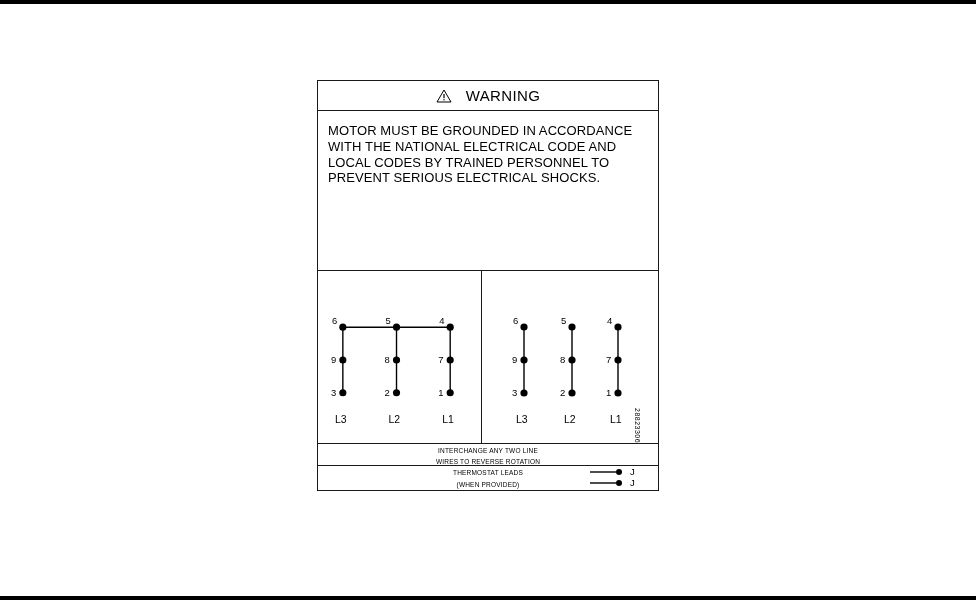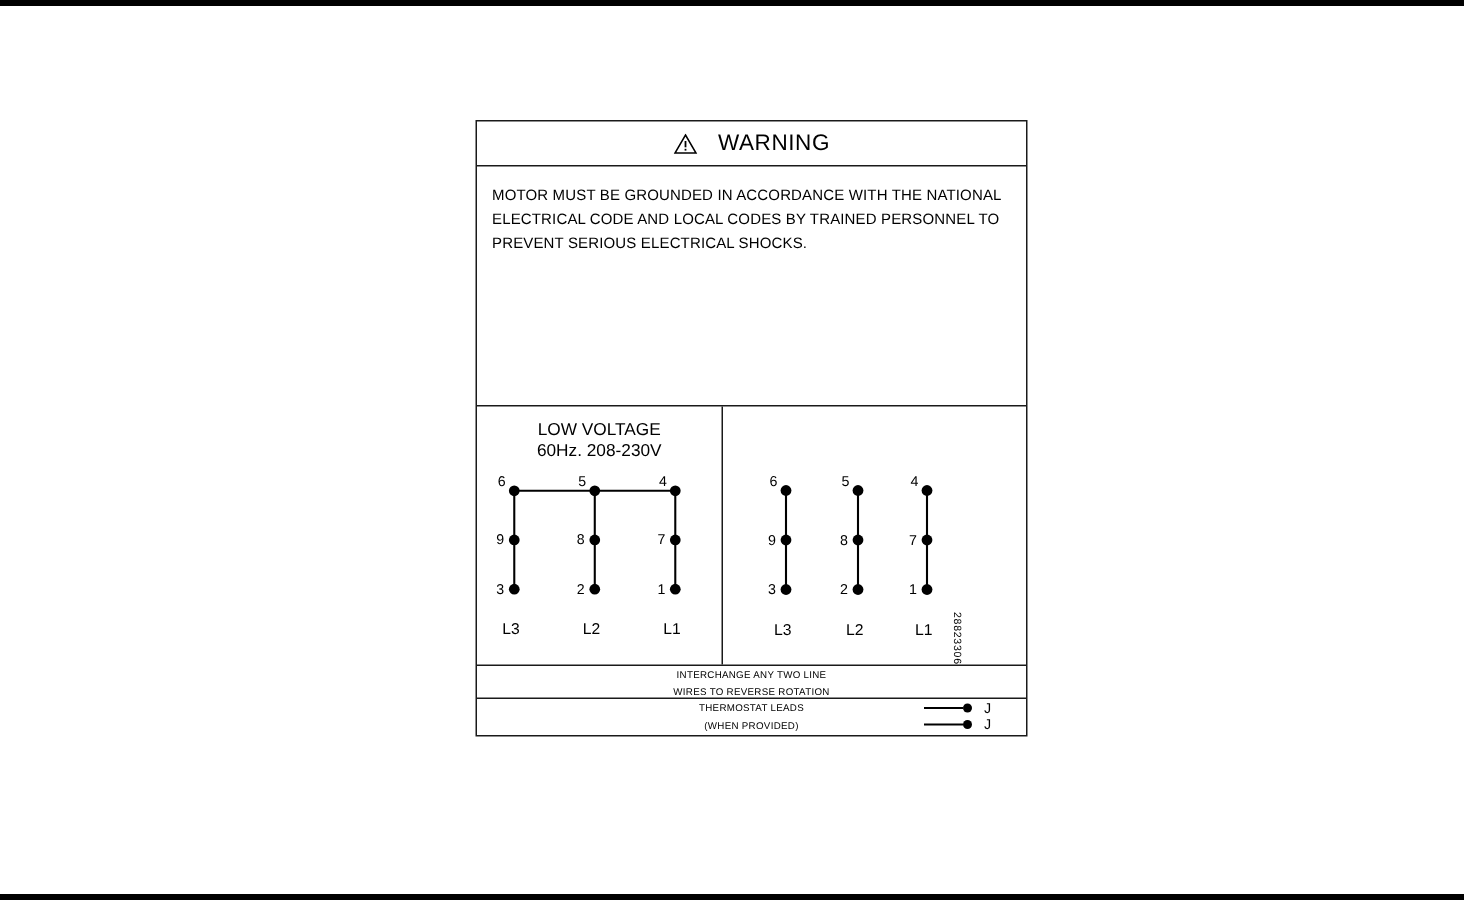--- a/index.html
+++ b/index.html
@@ -23,21 +23,21 @@
     height: 4px;
     background: #000000;
   }
   .frame-bar.top { top: 0; }
   .frame-bar.bottom { bottom: 0; }
 
   .label-plate {
     position: absolute;
     left: 317px;
     top: 80px;
-    width: 368px;
+    width: 342px;
     height: 411px;
     border: 1px solid #1a1a1a;
     box-sizing: border-box;
     background: #ffffff;
   }
 
   
   .warning-header {
     position: relative;
     height: 29px;
@@ -60,21 +60,21 @@
 
   
   .warning-body {
     border-bottom: 1px solid #1a1a1a;
     padding: 12px 10px 10px 10px;
     box-sizing: border-box;
     height: 160px;
   }
   .warning-body p {
     margin: 0;
-    font-size: 10px;
+    font-size: 13px;
     line-height: 15.8px;
     color: #000;
     letter-spacing: 0.1px;
   }
   .warning-body p.gap {
     margin-top: 15px;
   }
 
   
   .wiring {
@@ -177,24 +177,20 @@
     <span class="warning-title">WARNING</span>
   </div>
 
   <div class="warning-body">
     <p>MOTOR MUST BE GROUNDED IN ACCORDANCE WITH THE NATIONAL ELECTRICAL CODE AND LOCAL CODES BY TRAINED PERSONNEL TO PREVENT SERIOUS ELECTRICAL SHOCKS.</p>
   </div>
 
   <div class="wiring">
 
     <div class="wiring-col low">
-      <div class="wiring-heading">
-        <span>LOW VOLTAGE</span>
-        <span class="line2">60Hz. 208-230V</span>
-      </div>
       <svg class="diagram" viewBox="0 0 164 172">
 
         <line x1="25" y1="56" x2="133" y2="56" stroke="#000" stroke-width="1.4"></line>
 
         <line x1="25" y1="56" x2="25" y2="122" stroke="#000" stroke-width="1.4"></line>
         <line x1="79" y1="56" x2="79" y2="122" stroke="#000" stroke-width="1.4"></line>
         <line x1="133" y1="56" x2="133" y2="122" stroke="#000" stroke-width="1.4"></line>
 
         <circle cx="25" cy="56" r="3.6" fill="#000"></circle>
         <circle cx="79" cy="56" r="3.6" fill="#000"></circle>

